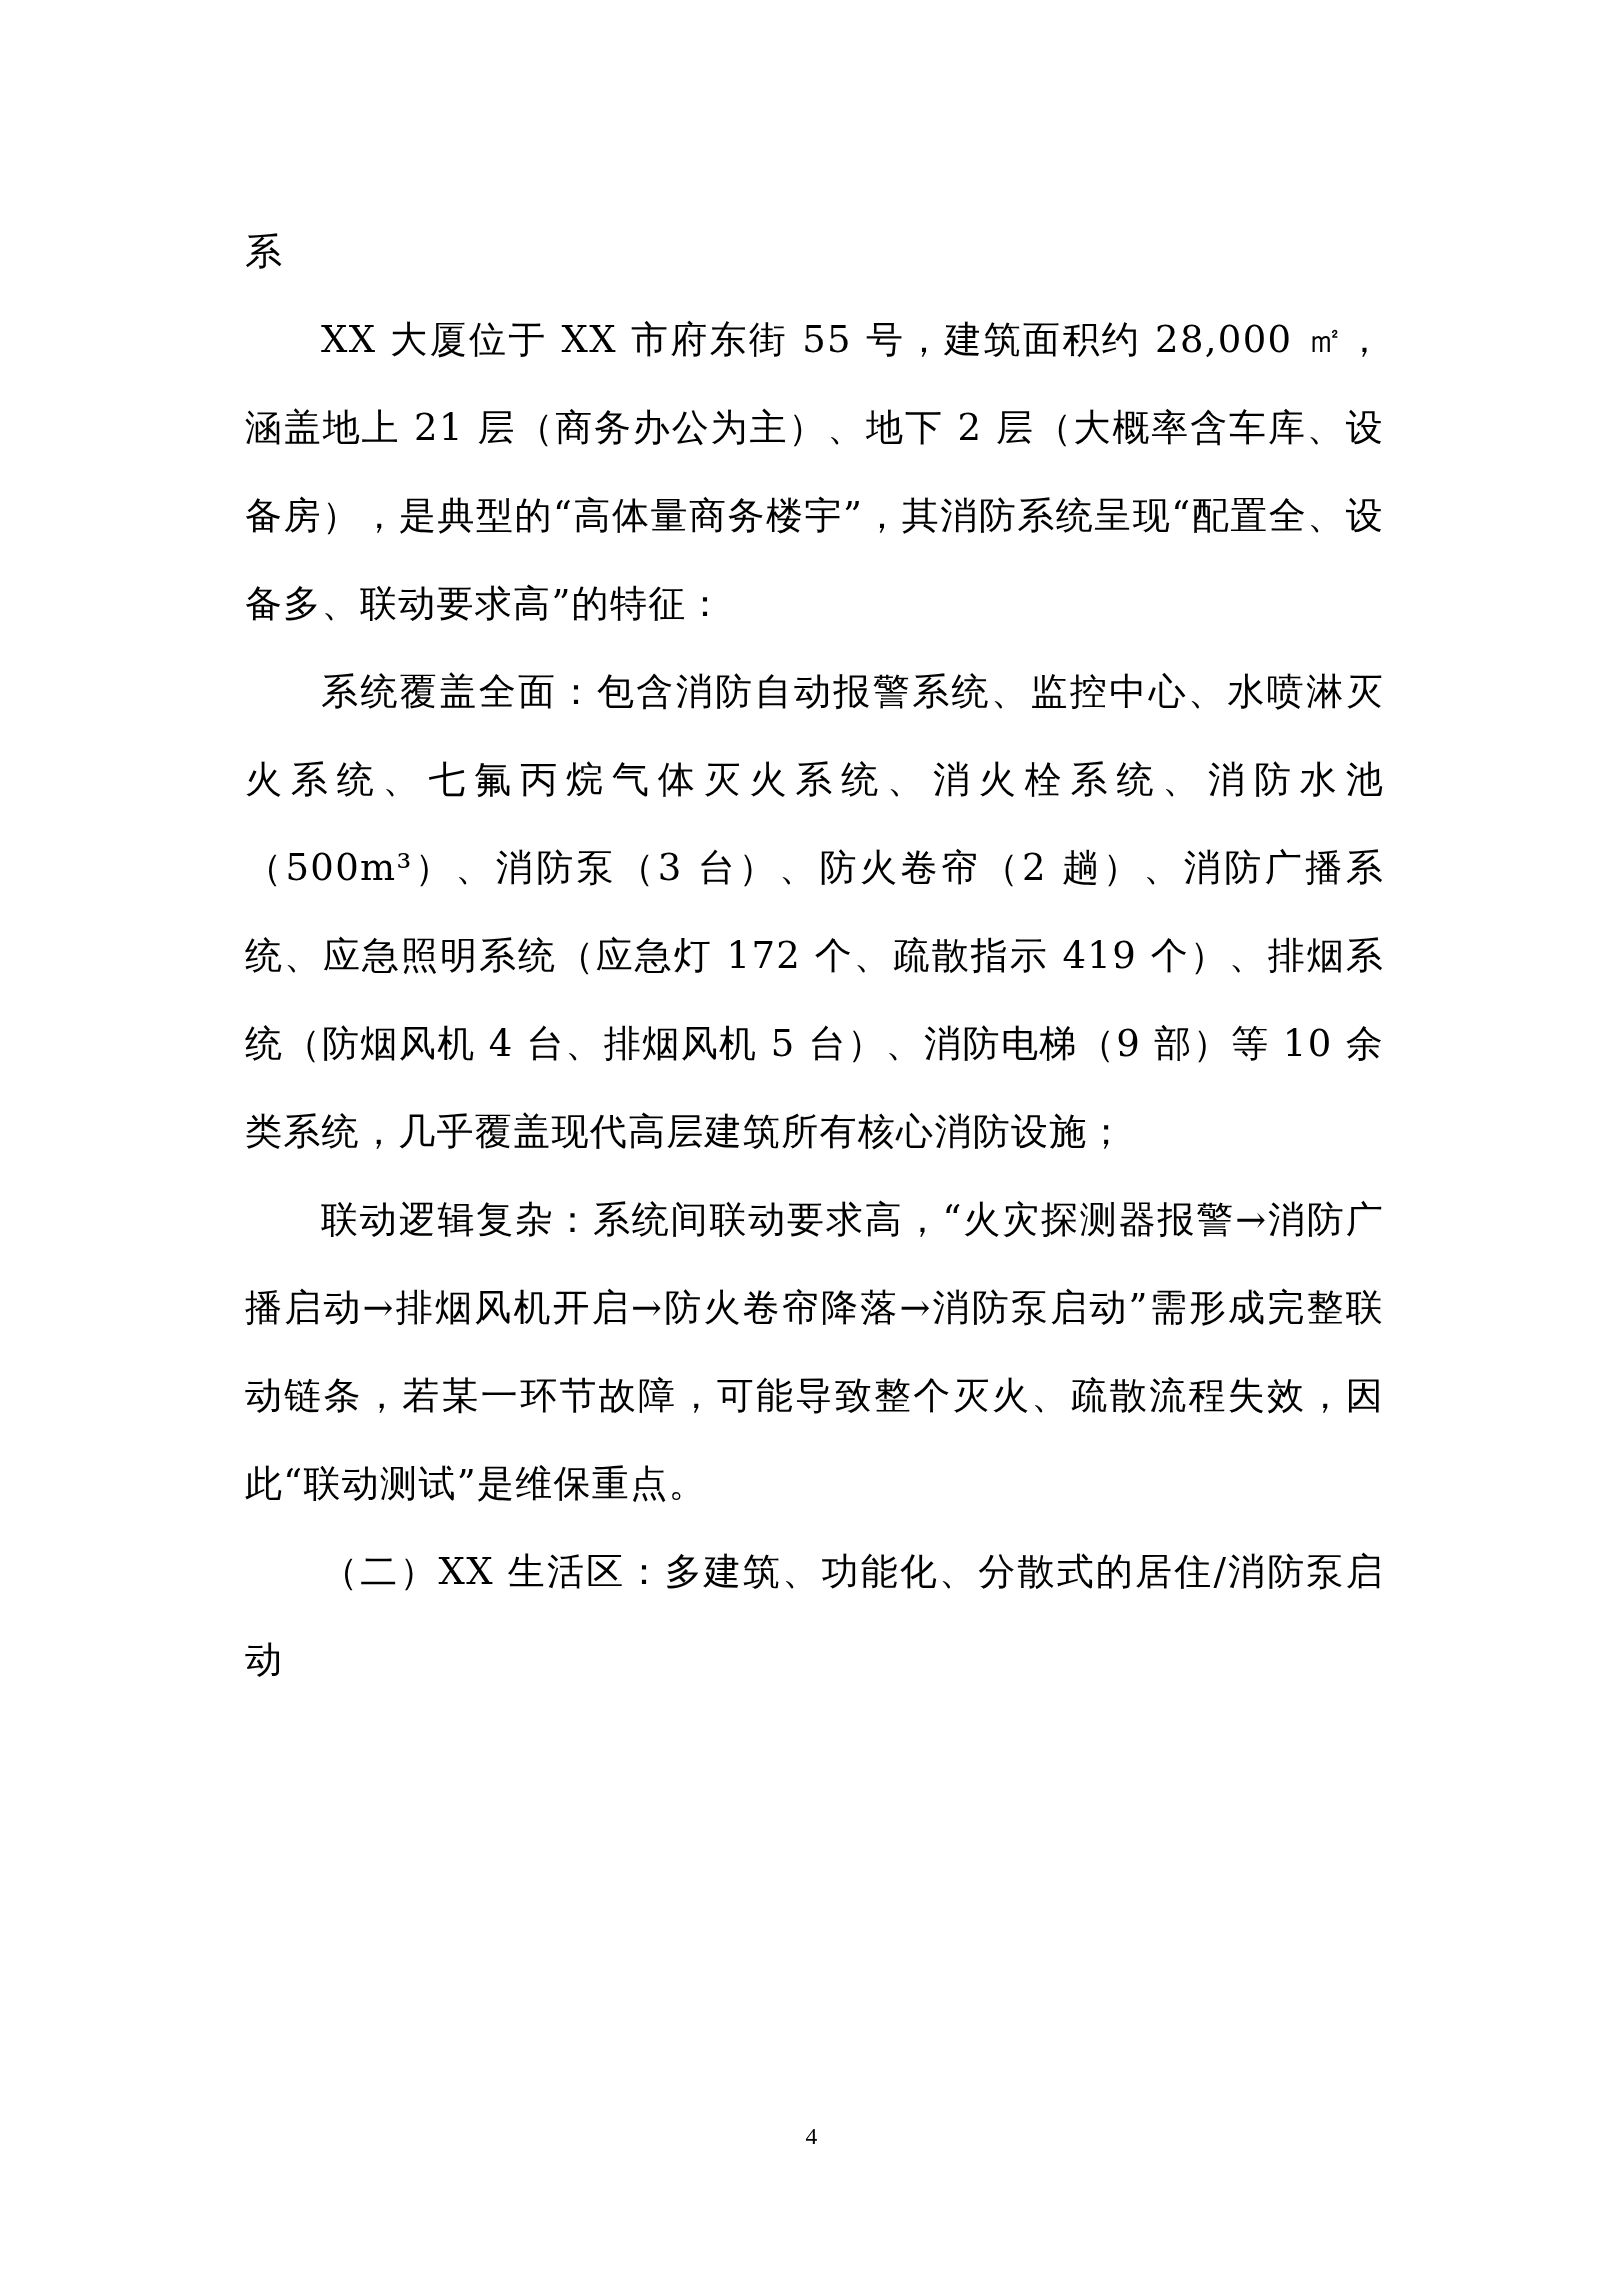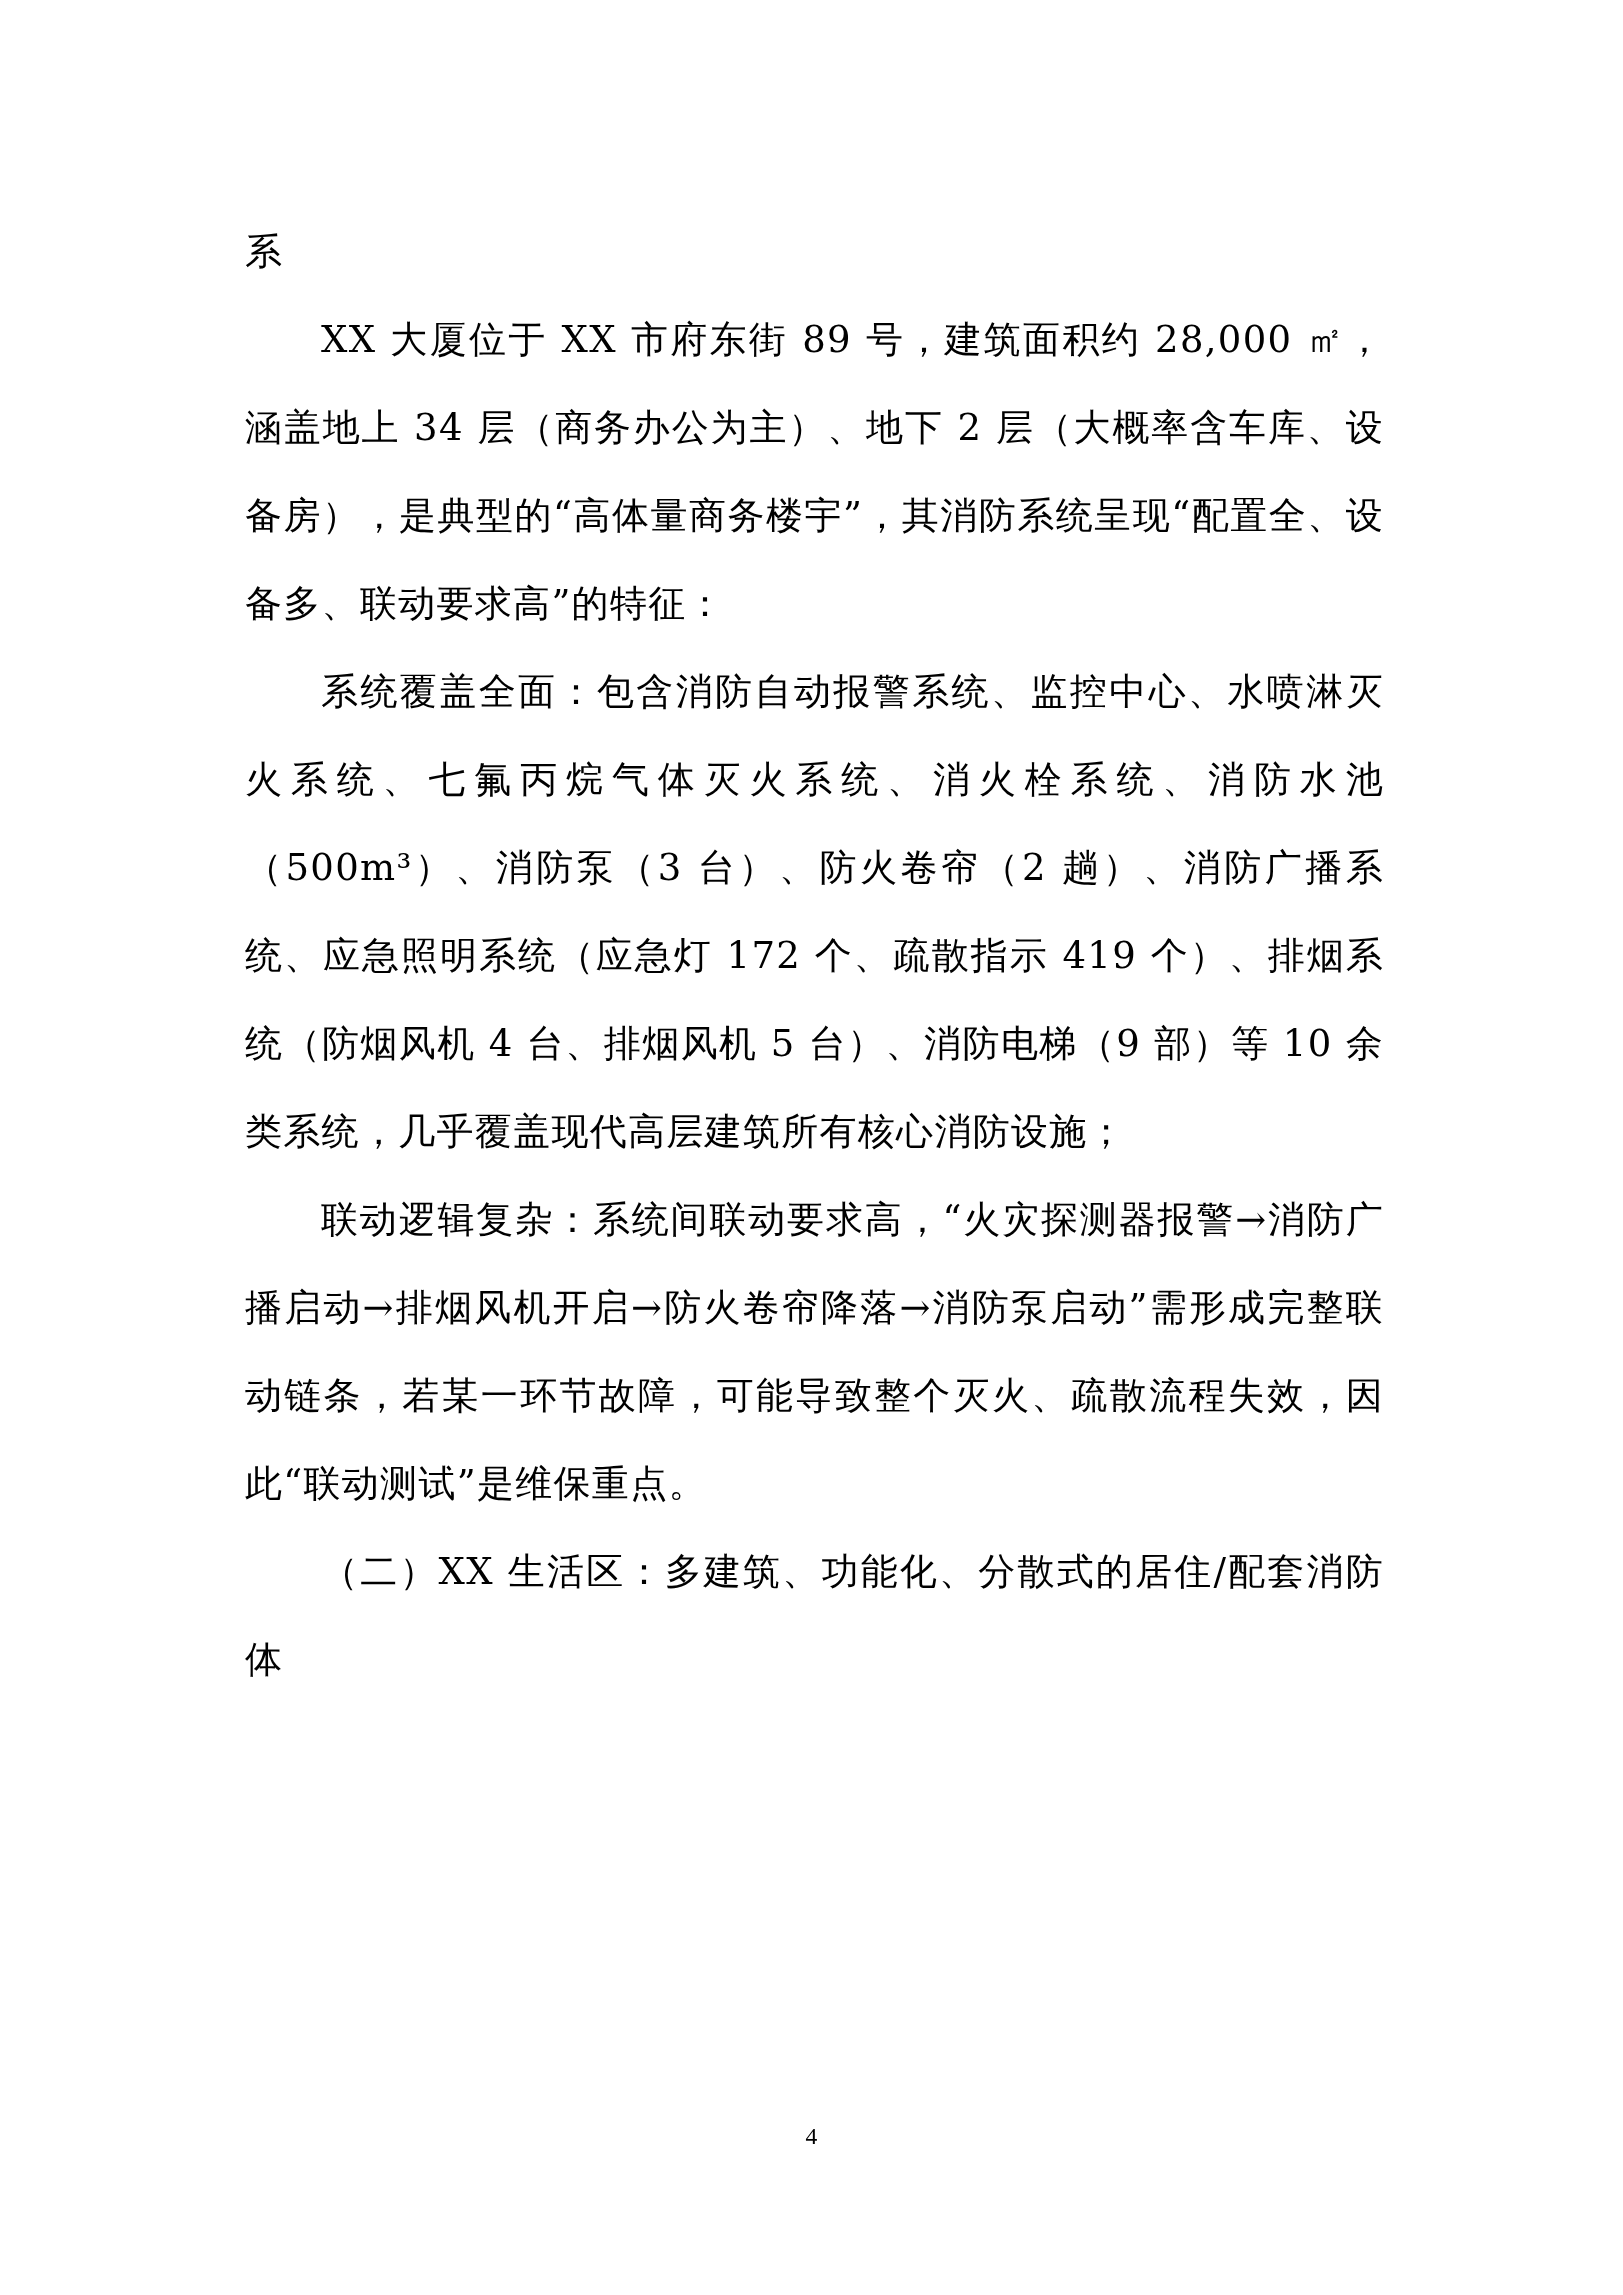--- a/index.html
+++ b/index.html
@@ -21,20 +21,20 @@
     position: absolute; left: 0; width: 1623px; top: 2123px; text-align: center;
     font-family: "Liberation Serif", "DejaVu Serif", serif; font-size: 23.6px; color: #000;
   }
 </style>
 </head>
 <body>
 
 <div class="page">
   <div class="content">
     <p>系</p>
-    <p class="indent">XX 大厦位于 XX 市府东街 89 号，建筑面积约 28,000 ㎡，涵盖地上 34 层（商务办公为主）、地下 2 层（大概率含车库、设备房），是典型的“高体量商务楼宇”，其消防系统呈现“配置全、设备多、联动要求高”的特征：</p>
+    <p class="indent">XX 大厦位于 XX 市府东街 55 号，建筑面积约 28,000 ㎡，涵盖地上 21 层（商务办公为主）、地下 2 层（大概率含车库、设备房），是典型的“高体量商务楼宇”，其消防系统呈现“配置全、设备多、联动要求高”的特征：</p>
     <p class="indent">系统覆盖全面：包含消防自动报警系统、监控中心、水喷淋灭火系统、七氟丙烷气体灭火系统、消火栓系统、消防水池（500m³）、消防泵（3 台）、防火卷帘（2 趟）、消防广播系统、应急照明系统（应急灯 172 个、疏散指示 419 个）、排烟系统（防烟风机 4 台、排烟风机 5 台）、消防电梯（9 部）等 10 余类系统，几乎覆盖现代高层建筑所有核心消防设施；</p>
     <p class="indent">联动逻辑复杂：系统间联动要求高，“火灾探测器报警→消防广播启动→排烟风机开启→防火卷帘降落→消防泵启动”需形成完整联动链条，若某一环节故障，可能导致整个灭火、疏散流程失效，因此“联动测试”是维保重点。</p>
-    <p class="heading">（二）XX 生活区：多建筑、功能化、分散式的居住/配套消防体</p>
+    <p class="heading">（二）XX 生活区：多建筑、功能化、分散式的居住/消防泵启动</p>
   </div>
   <div class="page-number">4</div>
 </div>
 
 
 </body></html>

